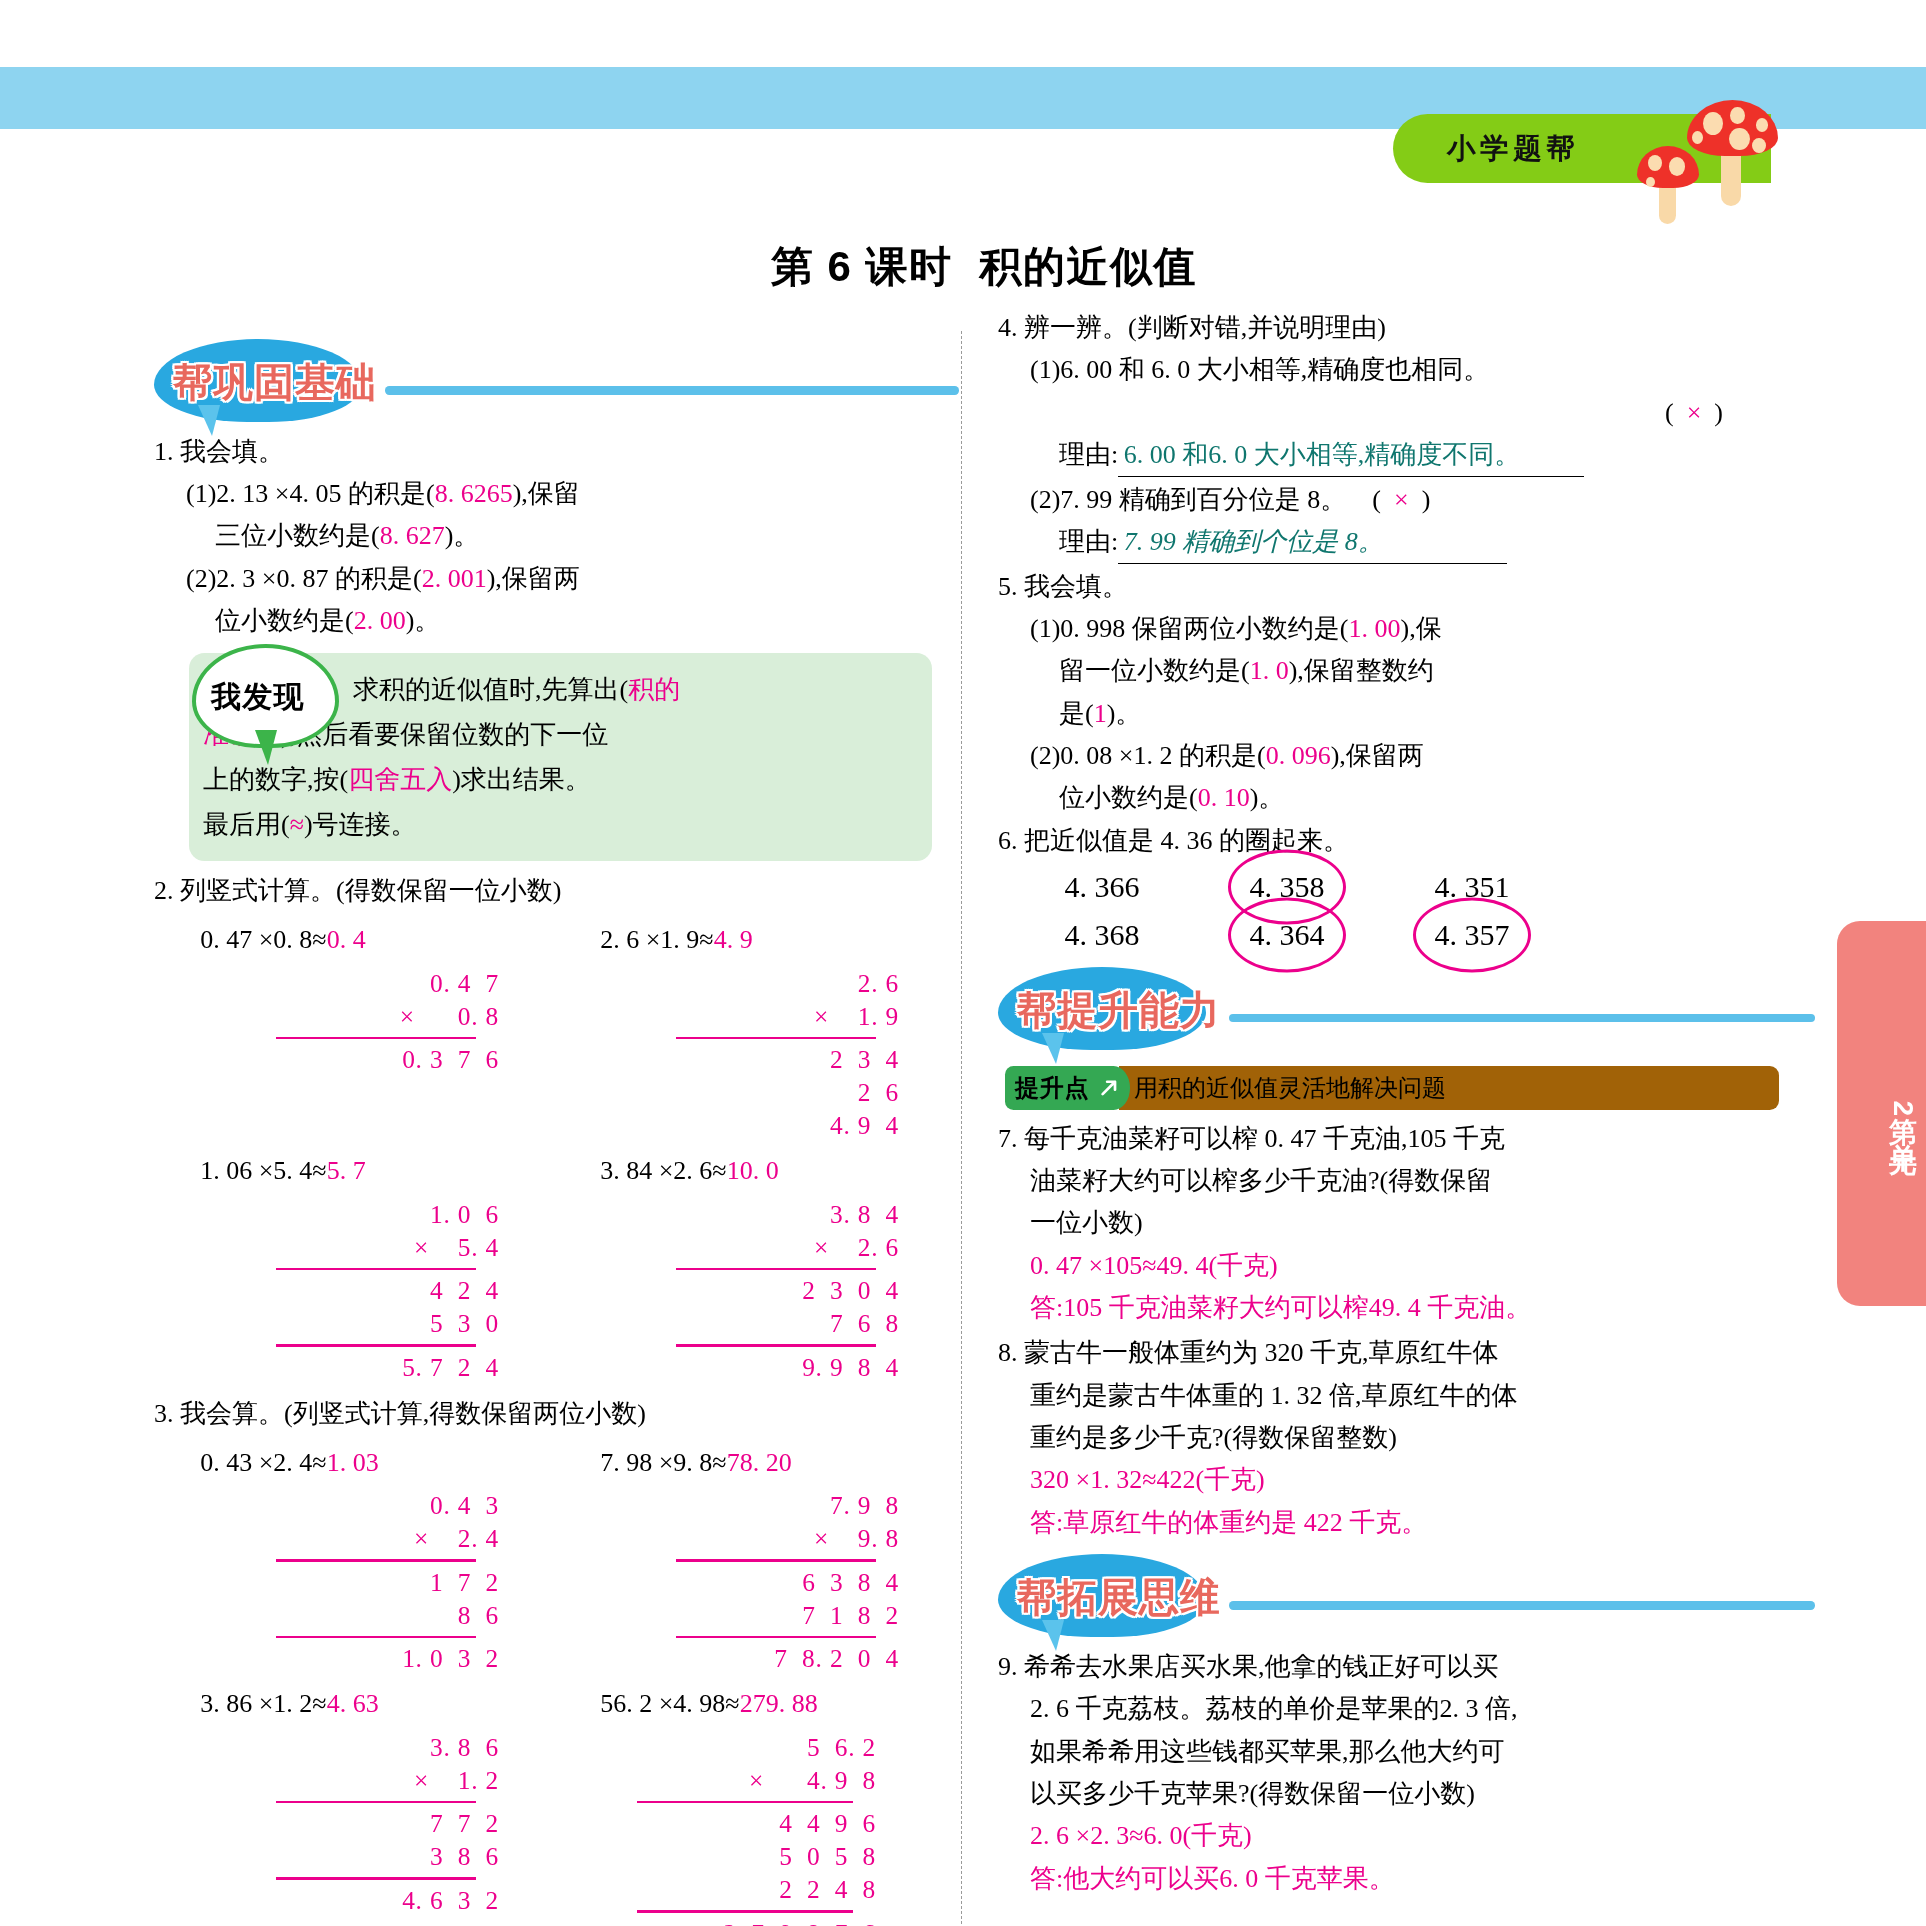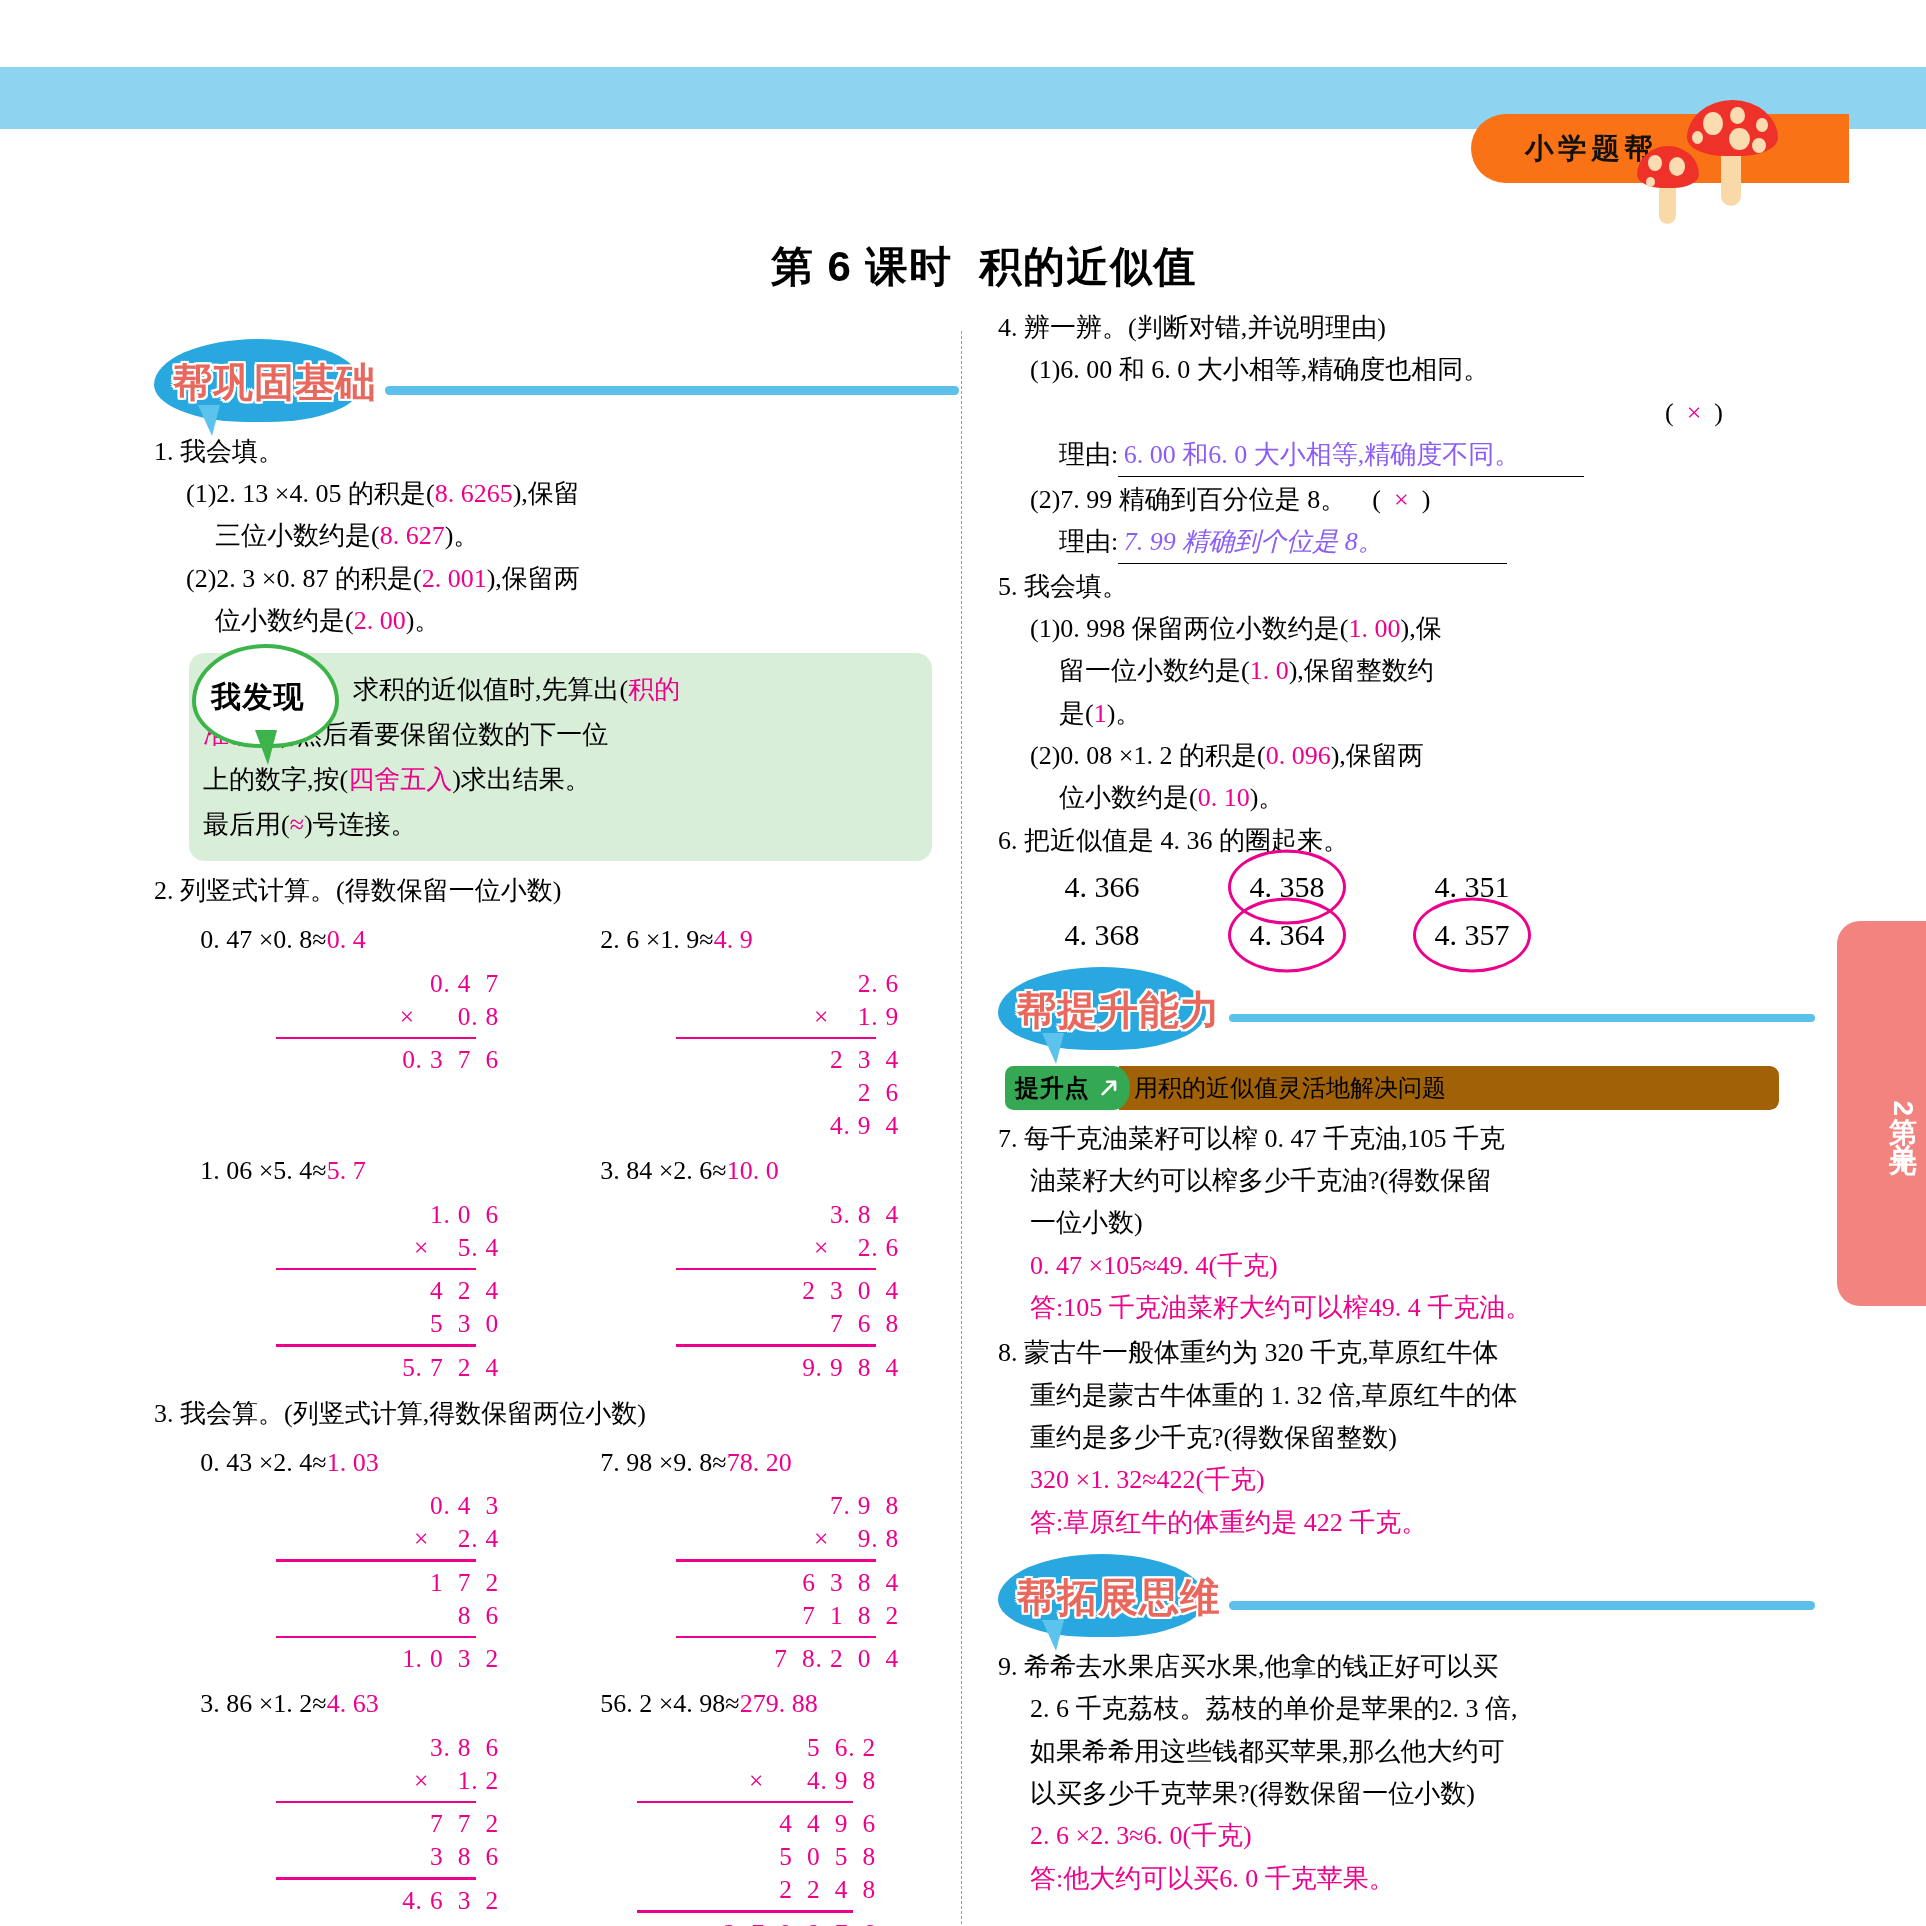--- a/index.html
+++ b/index.html
@@ -9,22 +9,22 @@
     font-family:"Liberation Serif","DejaVu Serif",serif;
     position:relative;
     overflow:hidden;
   }
   
   #header-band{
     position:absolute;left:0;top:67px;width:1968px;height:62px;
     background:#8ed4f0;
   }
   #header-pill{
-    position:absolute;left:1471px;top:114px;width:378px;height:69px;
-    background:#f97316;border-radius:35px 0 0 35px;
+    position:absolute;left:1393px;top:114px;width:378px;height:69px;
+    background:#84cc16;border-radius:35px 0 0 35px;
     display:flex;align-items:center;justify-content:flex-start;
   }
   #header-title{
     margin-left:54px;
     font-size:28.5px;font-weight:bold;color:#111;
     font-family:"Liberation Sans","DejaVu Sans",sans-serif;
     letter-spacing:4.6px;
   }
   .mushroom{position:absolute;}
   .mcap{position:absolute;border-radius:50% 50% 42% 42%/68% 68% 32% 32%;background:#ee3129;}
@@ -121,21 +121,21 @@
   }
   .vrow{display:flex;justify-content:flex-end;white-space:pre;}
   .vbar{height:2.7px;background:#ec008c;margin:3.9px 0 3.9px 0;}
   .vbar.w1{width:200px;margin-left:39px;}
   .vbar.w2{width:216px;margin-left:23px;}
   .vwrap{width:262px;margin-left:46px;}
 
   
   .ulined{
     display:inline-block;border-bottom:1.9px solid #000;
-    padding:0 5.4px 1.5px 5.4px;color:#8b5cf6;min-width:23px;
+    padding:0 5.4px 1.5px 5.4px;color:#0f766e;min-width:23px;
   }
 
   
   .circ-grid{margin:9.2px 0 0 11.6px;}
   .circ-row{display:flex;align-items:center;margin-bottom:14.6px;}
   .circ-item{width:185px;text-align:center;font-size:30px;position:relative;}
   .circ-item.ring::before{
     content:"";position:absolute;left:50%;top:50%;
     transform:translate(-50%,-50%);
     width:112px;height:69px;border:3.1px solid #ec008c;border-radius:50%;

